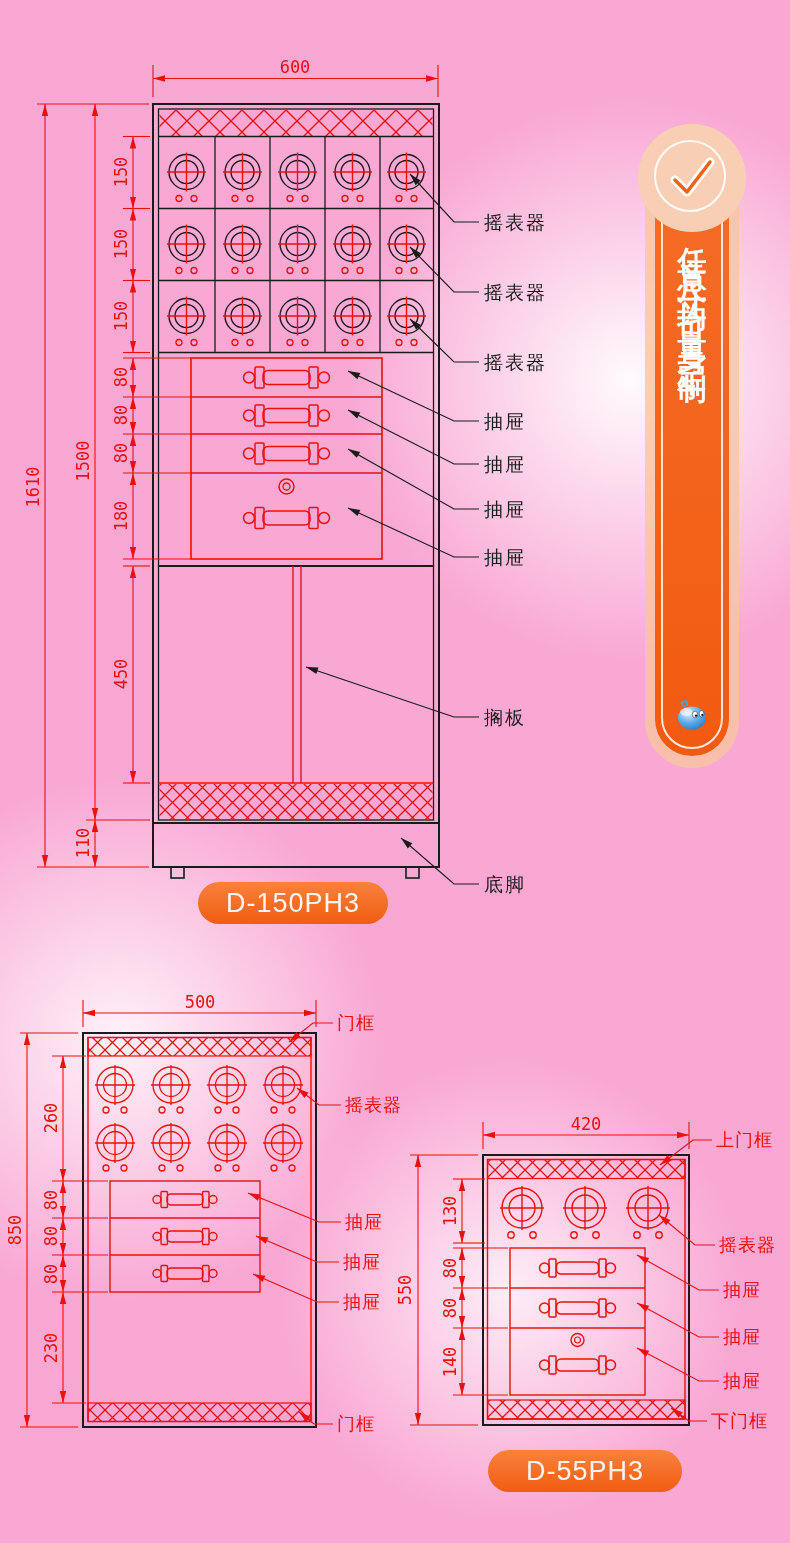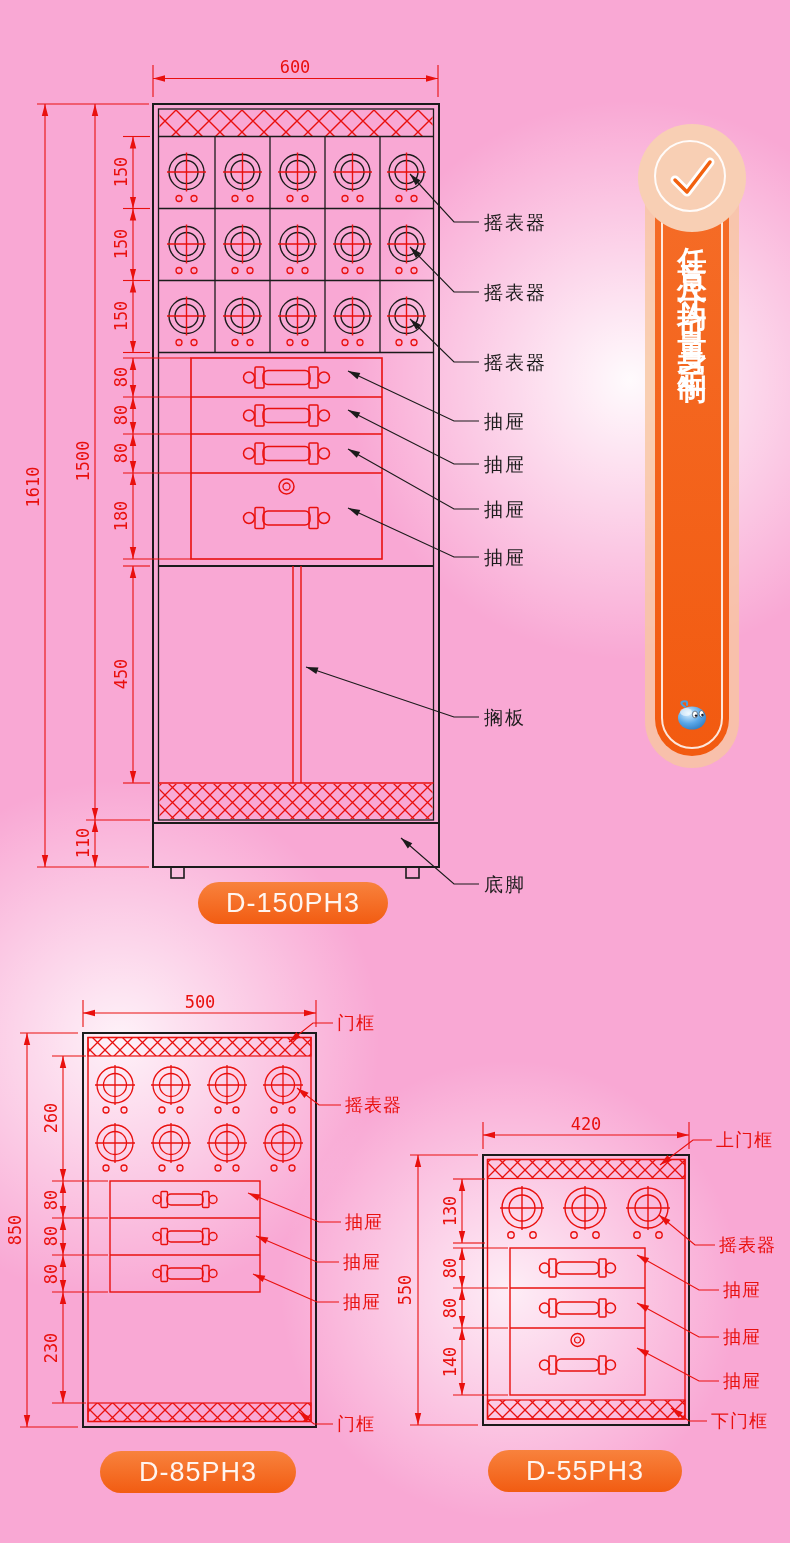--- a/index.html
+++ b/index.html
@@ -418,15 +418,14 @@
   <div class="badge-outer">
     <div class="badge-inner"></div>
     <div class="badge-ring"></div>
     <svg class="badge-check" viewBox="0 0 74 74">
       <path d="M20,39 L32,51 L55,21" fill="none" stroke="#ffffff" stroke-width="9" stroke-linecap="round" stroke-linejoin="round"></path>
       <path d="M20,39 L32,51 L55,21" fill="none" stroke="#f2610f" stroke-width="3.5" stroke-linecap="round" stroke-linejoin="round"></path>
     </svg>
   </div>
 
   <div class="pill pill-150">D-150PH3</div>
-  <div class="pill pill-85">D-85PH3</div>
   <div class="pill pill-55">D-55PH3</div>
 </div>
 
 </body></html>

